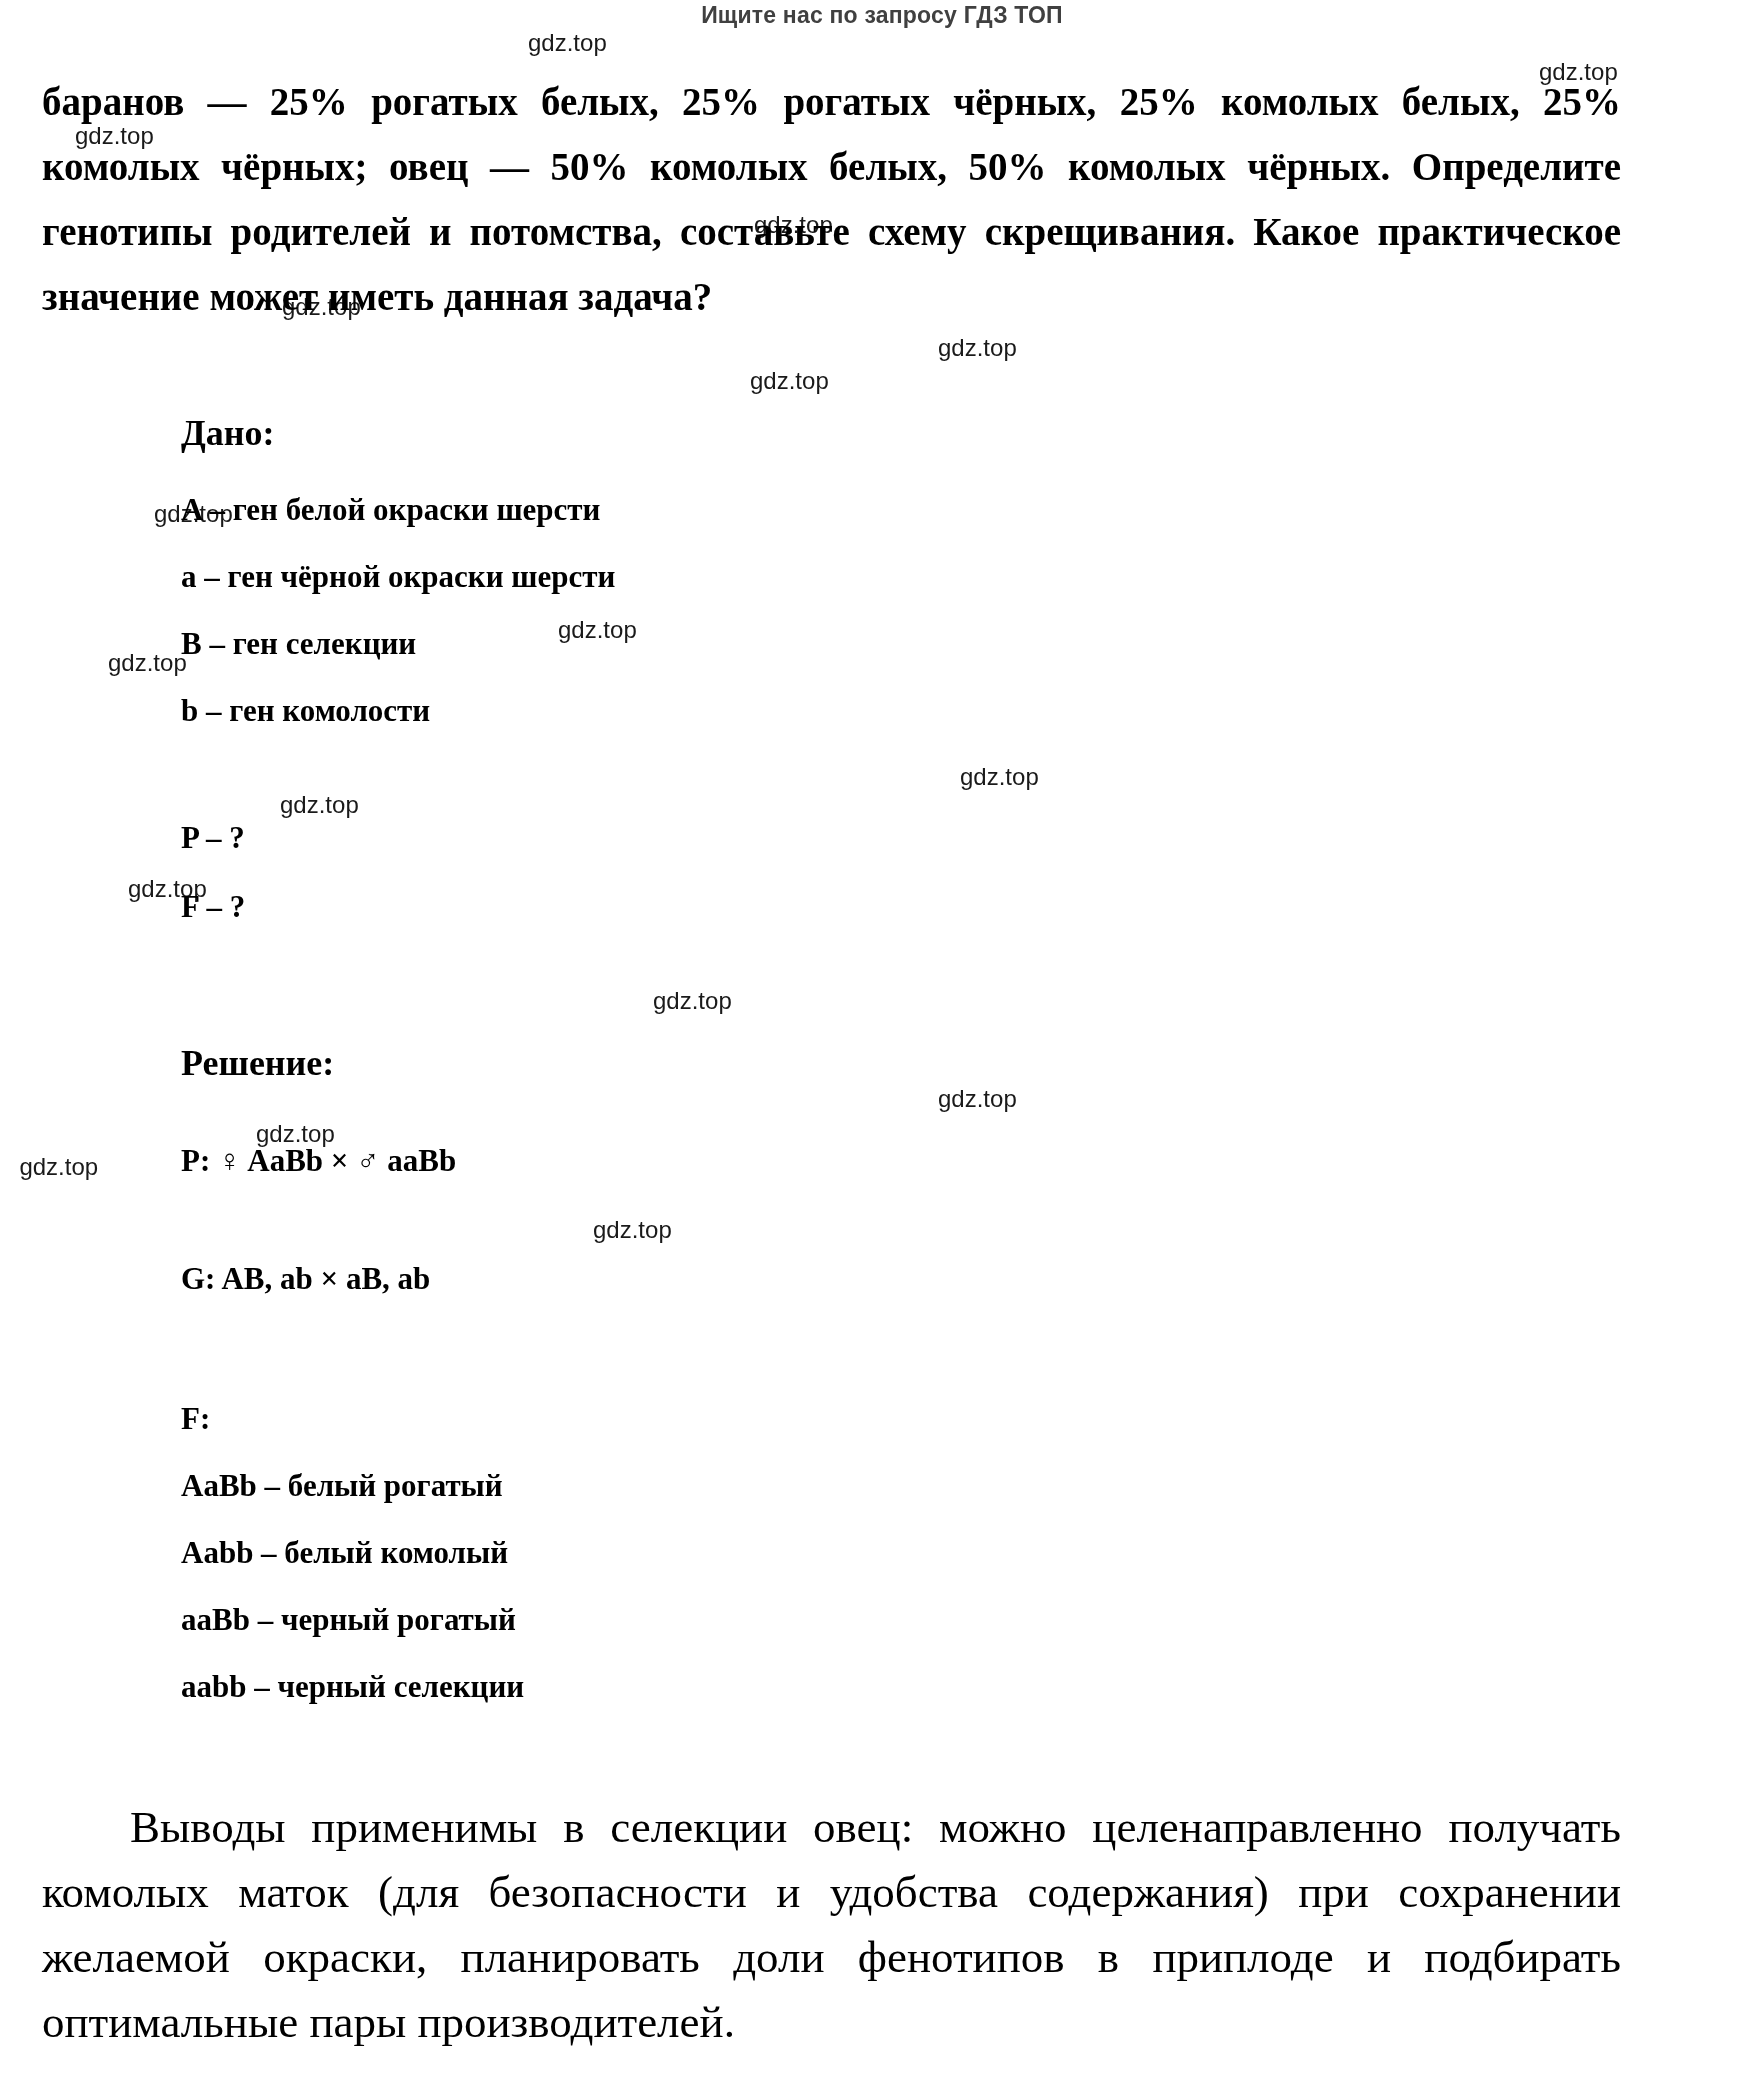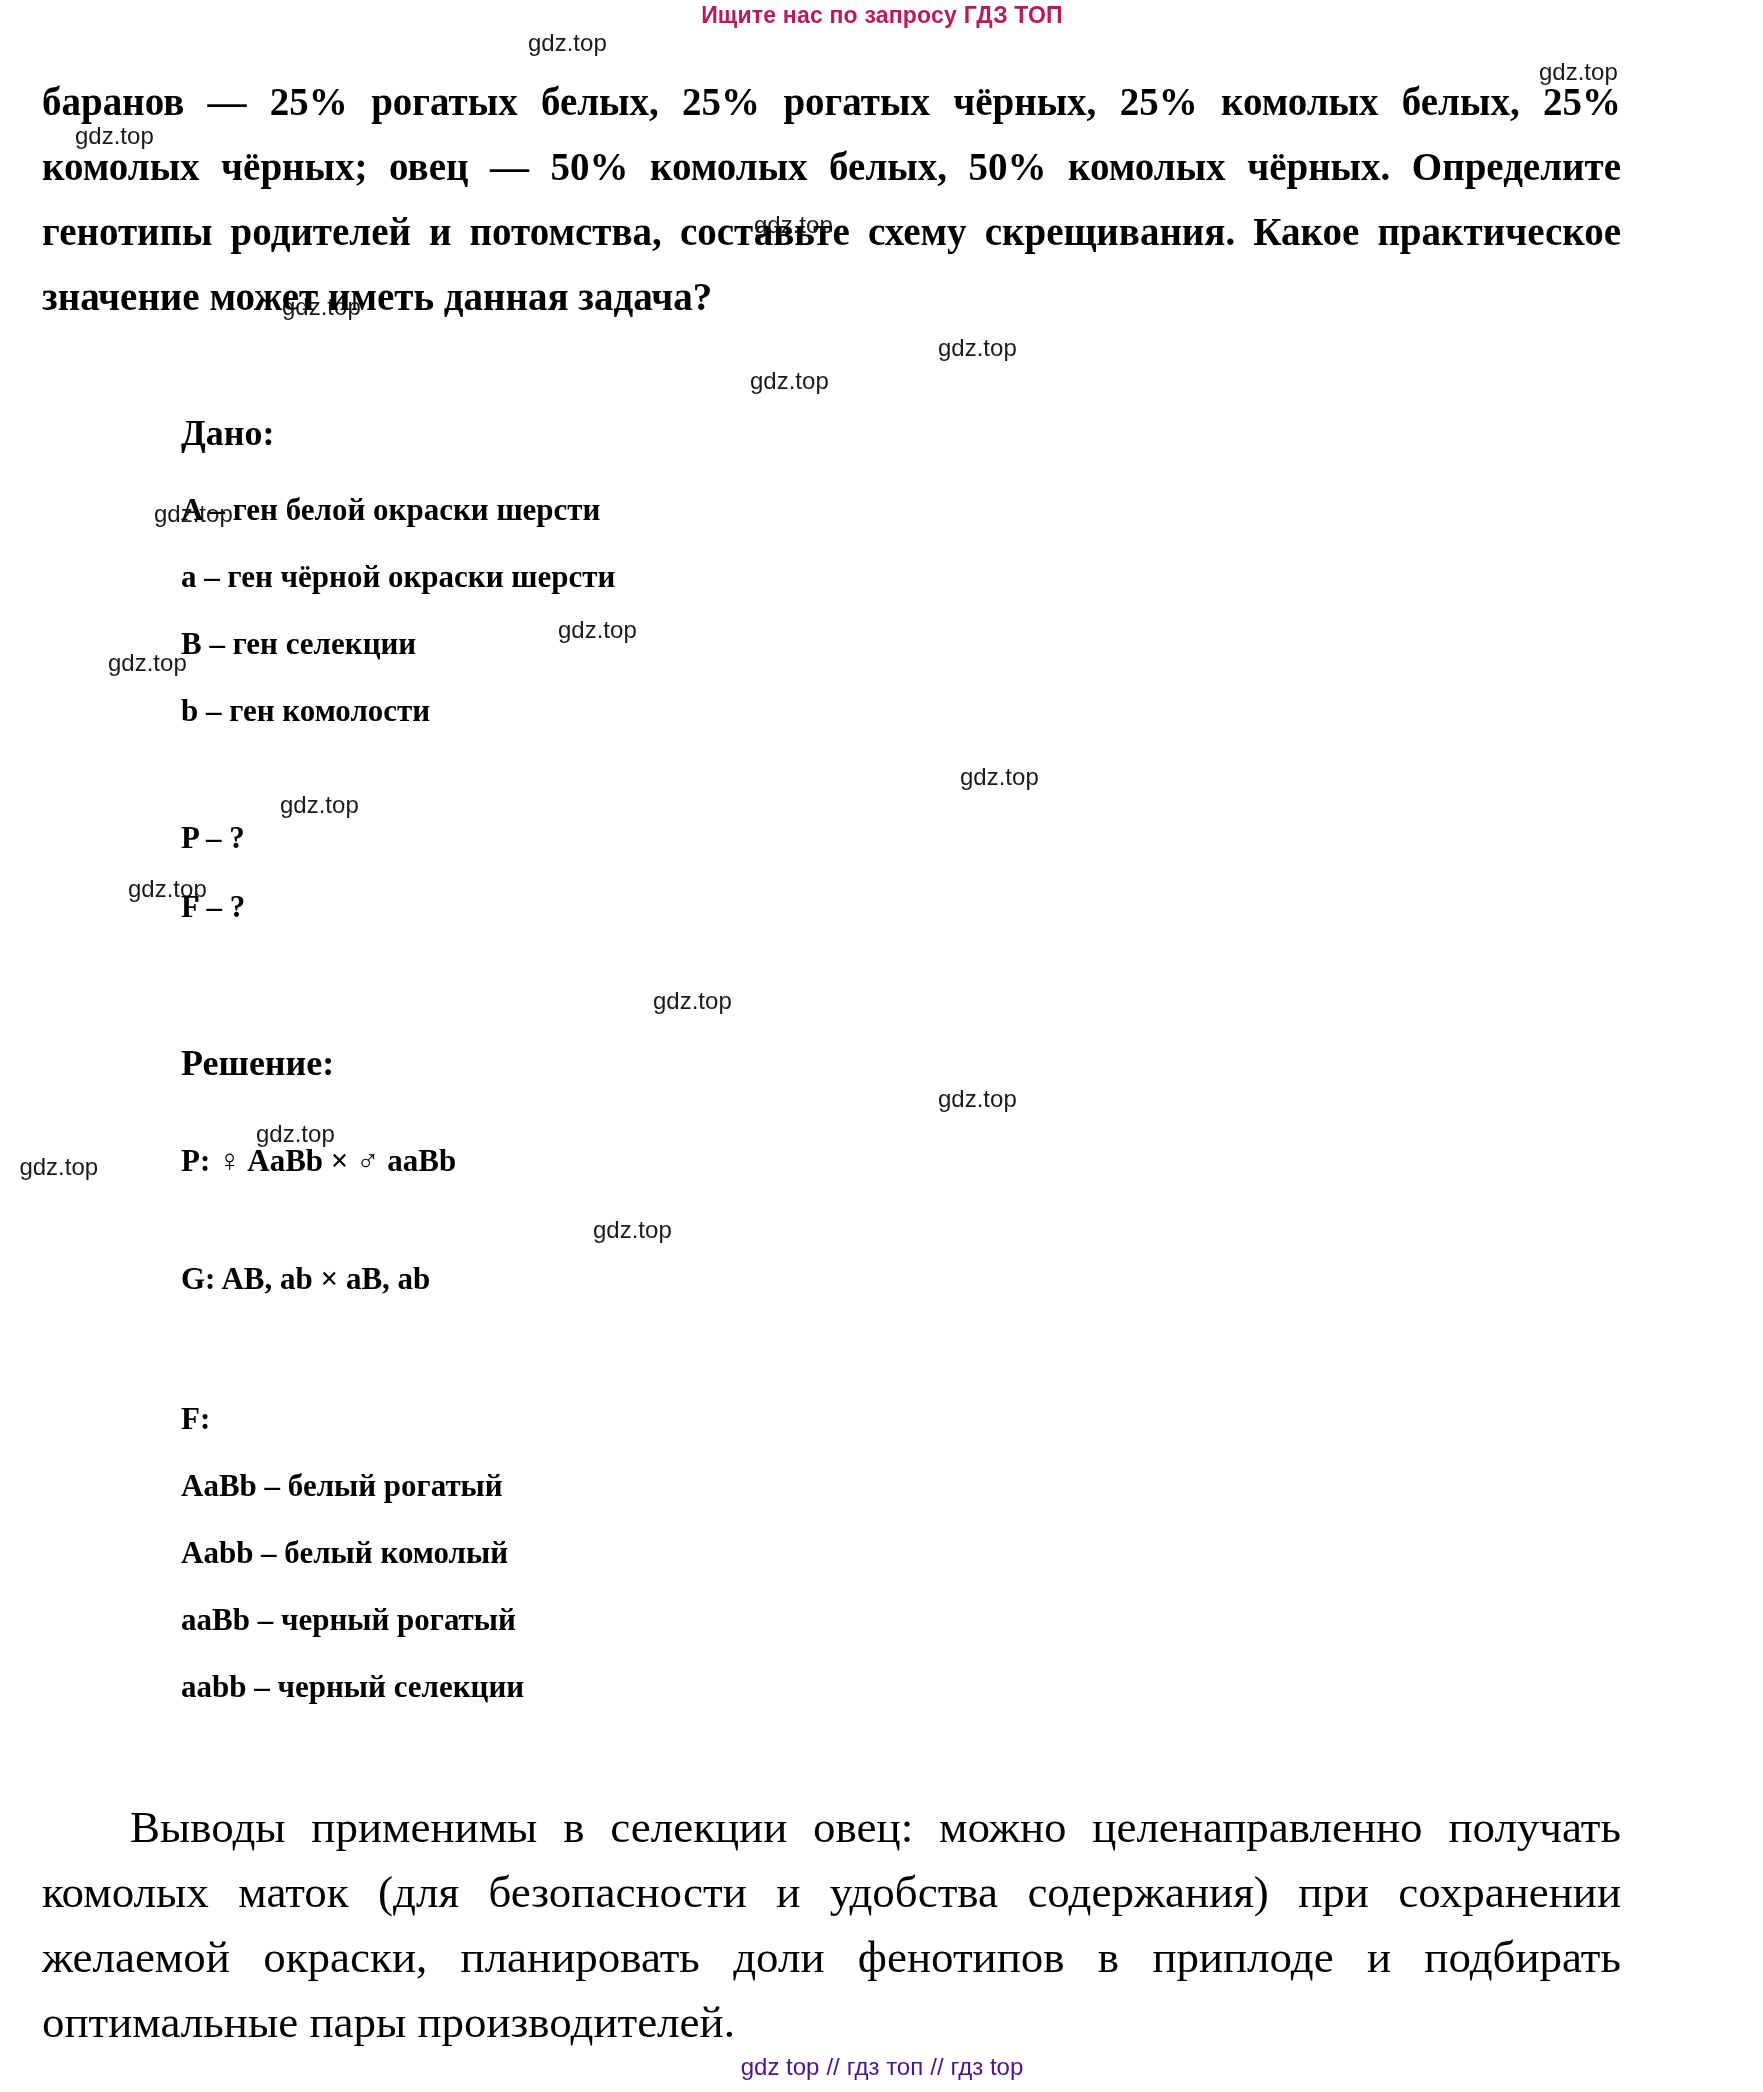--- a/index.html
+++ b/index.html
@@ -114,21 +114,21 @@
   }
   .footer-links .sep {
     padding: 0 7px;
   }
 </style>
 </head>
 <body>
 
 <div id="page">
 
-  <div class="promo-banner" style="color: #be185d;">Ищите нас по запросу ГДЗ ТОП</div>
+  <div class="promo-banner" style="color: #404040;">Ищите нас по запросу ГДЗ ТОП</div>
 
   <div class="watermark-layer">
       <span class="watermark" style="left: 528px; top: 31px;">gdz.top</span>
       <span class="watermark" style="left: 1539px; top: 60px;">gdz.top</span>
       <span class="watermark" style="left: 75px; top: 124px;">gdz.top</span>
       <span class="watermark" style="left: 754px; top: 213px;">gdz.top</span>
       <span class="watermark" style="left: 282px; top: 295px;">gdz.top</span>
       <span class="watermark" style="left: 938px; top: 336px;">gdz.top</span>
       <span class="watermark" style="left: 750px; top: 369px;">gdz.top</span>
       <span class="watermark" style="left: 154px; top: 502px;">gdz.top</span>
@@ -167,18 +167,15 @@
     <div class="line" style="left:181px; top:1397px;">F:</div>
 
     <div class="line" style="left:181px; top:1464px;">AaBb – белый рогатый</div>
     <div class="line" style="left:181px; top:1531px;">Aabb – белый комолый</div>
     <div class="line" style="left:181px; top:1598px;">aaBb – черный рогатый</div>
     <div class="line" style="left:181px; top:1665px;">aabb – черный селекции</div>
 
     <div class="conclusion">Выводы применимы в селекции овец: можно целенаправленно получать комолых маток (для безопасности и удобства содержания) при сохранении желаемой окраски, планировать доли фенотипов в приплоде и подбирать оптимальные пары производителей.</div>
   </div>
 
-  <div class="footer-links" style="color: rgb(83, 16, 143);">
-    <span>gdz top</span><span class="sep">//</span><span>гдз топ</span><span class="sep">//</span><span>гдз top</span>
-  </div>
 
 </div>
 
 
 </body></html>

